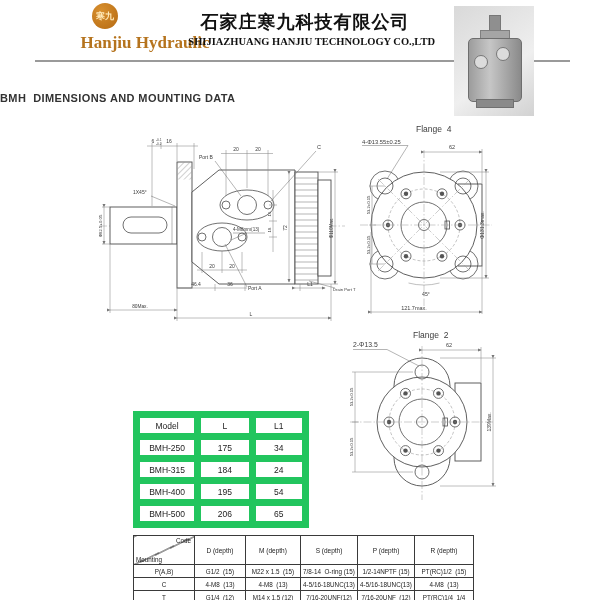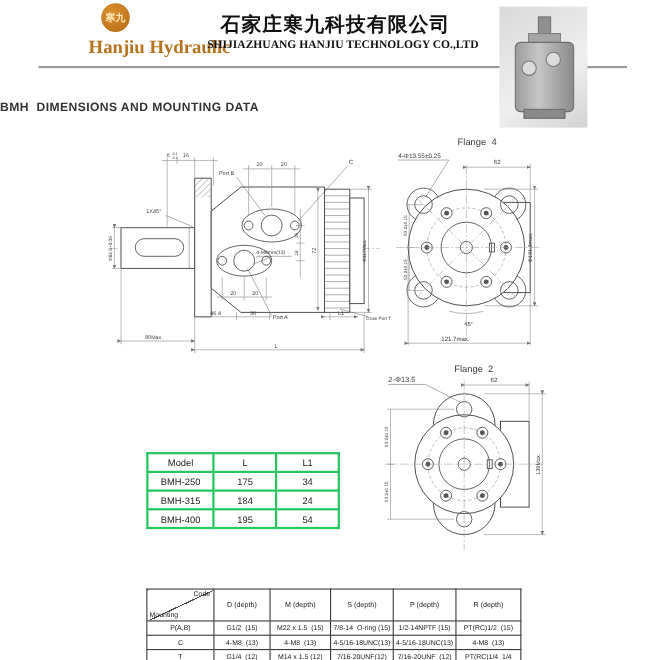--- a/index.html
+++ b/index.html
@@ -39,21 +39,21 @@
   svg .thin{stroke:#5a5a5a;stroke-width:0.45;fill:none;}
   svg .dim{stroke:#8a8a8a;stroke-width:0.55;fill:none;}
   svg .cl{stroke:#9a9a9a;stroke-width:0.5;stroke-dasharray:8 2 1.5 2;fill:none;}
   svg .bc{stroke:#9a9a9a;stroke-width:0.6;stroke-dasharray:3 2;fill:none;}
   svg text{fill:#3c3c3c;font-family:"Liberation Sans",sans-serif;white-space:pre;}
   svg .hole{fill:#555;}
 
   
   table{border-collapse:collapse;background:#fff;}
   #dim-table{left:133px;top:411px;width:176px;}
-  #dim-table td,#dim-table th{border:2px solid #22c55e;font-size:8.5px;font-weight:normal;
+  #dim-table td,#dim-table th{border:7px solid #22c55e;font-size:8.5px;font-weight:normal;
     text-align:center;height:15px;padding:0;white-space:pre;color:#222;}
   #mount-table{left:133px;top:535px;width:322px;table-layout:fixed;}
   #mount-table td,#mount-table th{border:1px solid #3a3a3a;font-size:6.3px;font-weight:normal;
     text-align:center;height:12px;padding:0 1px;white-space:pre;color:#222;}
   #mount-table th.hdr{height:20px;font-size:6.5px;}
   .diag-cell{position:relative;background:
     linear-gradient(to bottom right,transparent calc(50% - 0.5px),#3a3a3a calc(50% - 0.5px),#3a3a3a calc(50% + 0.5px),transparent calc(50% + 0.5px));}
   .diag-cell .c-top{position:absolute;top:1px;right:3px;font-size:6.3px;}
   .diag-cell .c-bot{position:absolute;bottom:1px;left:2px;font-size:6.3px;}
 </style>
@@ -355,20 +355,25 @@
       <tr>
         <td>BMH-315</td>
         <td>184</td>
         <td>24</td>
       </tr>
       <tr>
         <td>BMH-400</td>
         <td>195</td>
         <td>54</td>
       </tr>
+      <tr>
+        <td>BMH-500</td>
+        <td>206</td>
+        <td>65</td>
+      </tr>
     </tbody>
   </table>
 
   <table class="abs" id="mount-table">
     <thead>
       <tr>
         <th class="hdr diag-cell" style="width:58px">
           <span class="c-top">Code</span>
           <span class="c-bot">Mounting</span>
         </th>

